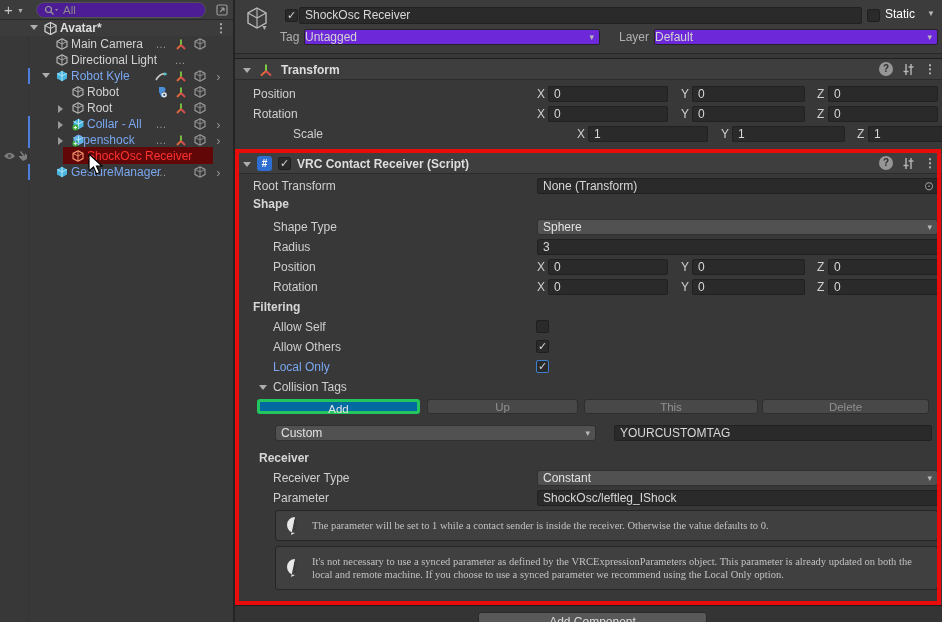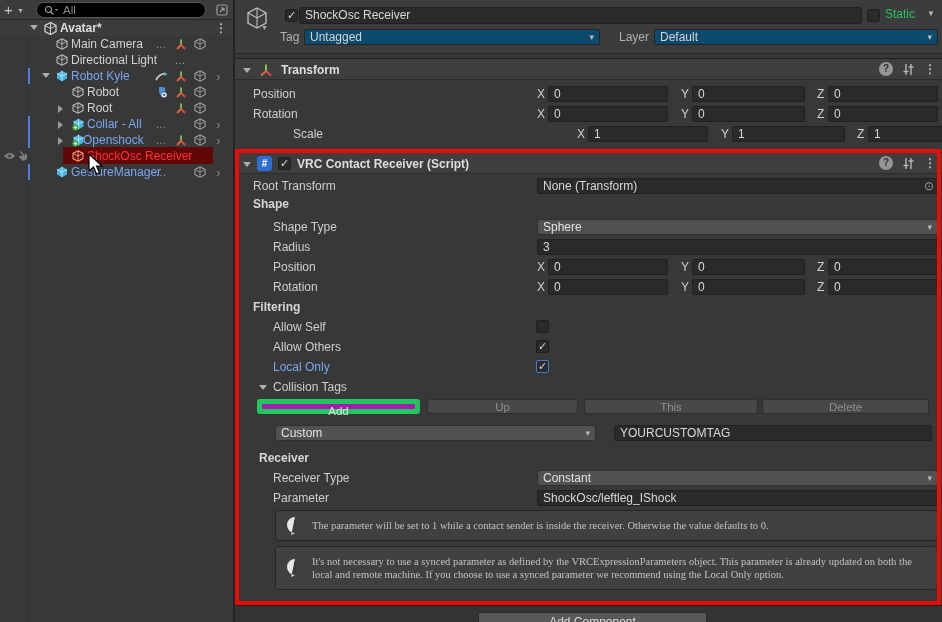--- a/index.html
+++ b/index.html
@@ -5,21 +5,21 @@
   * { margin:0; padding:0; box-sizing:border-box; }
   html,body { width:942px; height:622px; overflow:hidden; }
   body { font-family:"Liberation Sans", sans-serif; font-size:12px; color:#d2d2d2; background:#383838; position:relative; }
   #window { position:absolute; inset:0; width:942px; height:622px; background:#383838; }
 
   
   #hierarchy { position:absolute; left:0; top:0; width:233px; height:622px; background:#383838; }
   #h-toolbar { position:absolute; left:0; top:0; width:233px; height:20px; background:#3c3c3c; border-bottom:1px solid #292929; }
   #plus-btn { position:absolute; left:4px; top:0px; width:26px; height:20px; color:#c8c8c8; font-size:15px; line-height:19px; }
   #plus-btn .caret-sm { font-size:7px; color:#b0b0b0; vertical-align:2px; }
-  #h-search { position:absolute; left:36px; top:2px; width:170px; height:16px; background:#000000; border:1px solid #525252; border-radius:9px; color:#8a8a8a; line-height:14px; padding-left:26px; font-size:11.5px; }
+  #h-search { position:absolute; left:36px; top:2px; width:170px; height:16px; background:#4c1d95; border:1px solid #525252; border-radius:9px; color:#8a8a8a; line-height:14px; padding-left:26px; font-size:11.5px; }
   #h-search-icon { position:absolute; left:44px; top:5px; }
   #h-window-icon { position:absolute; right:5px; top:4px; }
   #gutter-line { position:absolute; left:28px; top:20px; bottom:0; width:1px; background:#333333; }
 
   #scene-row { position:absolute; left:0; top:20px; width:233px; height:16px; background:#3c3c3c; }
   #scene-row .tri { position:absolute; left:30px; top:5px; }
   #scene-row .s-icon { position:absolute; left:44px; top:2px; }
   #scene-row .s-label { position:absolute; left:60px; top:1px; font-weight:bold; color:#dedede; }
   #scene-row .kebab { position:absolute; right:6px; top:1px; color:#b8b8b8; font-weight:bold; }
 
@@ -52,25 +52,25 @@
   #go-header { position:absolute; left:0; top:0; width:707px; height:54px; background:#3c3c3c; border-bottom:1px solid #282828; }
   #go-cube { position:absolute; left:10px; top:6px; }
   #go-cube-caret { position:absolute; left:26px; top:24px; font-size:7px; color:#b0b0b0; }
   .checkbox { width:13px; height:13px; background:#2a2a2a; border:1px solid #1f1f1f; border-radius:2px; position:relative; }
   .checkbox.checked::after { content:"✓"; position:absolute; left:1px; top:-1px; font-size:11px; color:#d8d8d8; }
   .checkbox.blue-outline { border:1px solid #3f7fd0; }
   #go-active { position:absolute; left:50px; top:9px; }
   #go-name { position:absolute; left:64px; top:7px; width:563px; height:17px; }
   .tfield { background:#2a2a2a; border:1px solid #212121; border-radius:2px; color:#d8d8d8; line-height:15px; padding-left:5px; overflow:hidden; white-space:nowrap; }
   #static-box { position:absolute; left:632px; top:9px; }
-  #static-label { position:absolute; left:650px; top:7px; color:#22c55e; }
+  #static-label { position:absolute; left:650px; top:7px; color:#ffffff; }
   #static-caret { position:absolute; left:692px; top:9px; font-size:8px; color:#b8b8b8; }
   #tag-label { position:absolute; left:45px; top:30px; color:#b0b0b0; }
   #tag-dd { position:absolute; left:69px; top:29px; width:296px; height:16px; }
-  .darkdd { background:#0c4a6e; border:1px solid #242424; border-radius:2px; color:#d4d4d4; line-height:14px; padding-left:5px; position:relative; }
+  .darkdd { background:#6d28d9; border:1px solid #242424; border-radius:2px; color:#d4d4d4; line-height:14px; position:relative; }
   .darkdd::after, .enum::after { content:"▾"; position:absolute; right:5px; top:0px; font-size:9px; color:#b8b8b8; line-height:15px; }
   #layer-label { position:absolute; left:384px; top:30px; color:#b0b0b0; }
   #layer-dd { position:absolute; left:419px; top:29px; width:284px; height:16px; }
 
   .comp-header { position:absolute; left:0; width:707px; height:22px; background:#3e3e3e; border-top:1px solid #1f1f1f; border-bottom:1px solid #2c2c2c; }
   .comp-header .tri { position:absolute; left:8px; top:9px; }
   .comp-header .title { position:absolute; top:4px; font-weight:bold; color:#dedede; }
   .hdr-icons { position:absolute; right:6px; top:3px; display:flex; gap:9px; align-items:center; }
   .help-ic { width:14px; height:14px; border-radius:50%; background:#969696; color:#2e2e2e; font-size:10px; font-weight:bold; text-align:center; line-height:14px; }
   .kebab-ic { color:#c0c0c0; font-weight:bold; font-size:12px; }
@@ -85,21 +85,21 @@
   .fx { left:313px; width:120px; } .fy { left:457px; width:113px; } .fz { left:593px; width:110px; }
   .val-full { left:302px; width:401px; }
   .enum { background:#515151; border:1px solid #303030; border-radius:3px; color:#e2e2e2; line-height:14px; padding-left:5px; position:relative; }
   .objfield { position:relative; }
   .objfield .picker { position:absolute; right:3px; top:0px; color:#9a9a9a; font-size:12px; line-height:15px; }
   .link-ic { position:absolute; left:512px; top:7px; width:13px; height:8px; border:1px solid #9a9a9a; border-radius:4px; }
   .link-ic::after { content:""; position:absolute; left:2px; right:2px; top:2px; height:1px; background:#9a9a9a; }
   .cb-col { position:absolute; left:301px; top:3px; }
 
   .tagbtn { position:absolute; top:0; height:15px; border-radius:3px; text-align:center; font-size:11.5px; line-height:14px; }
-  .tagbtn.on  { background:#a21caf; border:5px solid #22c55e; color:#e4e4e4; }
+  .tagbtn.on  { background:#0369a1; border:3px solid #22c55e; color:#e4e4e4; }
   .tagbtn.off { background:#484848; border:1px solid #2e2e2e; color:#909090; }
 
   .infobox { position:absolute; left:40px; width:663px; background:#404040; border:1px solid #252525; border-radius:3px; color:#c2c2c2; font-size:10.5px; line-height:13px; padding:4px 8px 4px 36px;font-family:Liberation Serif, serif; }
   .info-ic { position:absolute; left:9px; top:50%; transform:translateY(-50%); }
 
   #insp-footer { position:absolute; left:0; top:605px; width:707px; height:17px; background:#343434; border-top:1px solid #1e1e1e; }
   #add-comp { position:absolute; left:243px; top:6px; width:229px; height:20px; background:#585858; border:1px solid #2a2a2a; border-radius:3px; text-align:center; color:#dcdcdc; line-height:18px; }
 
   
   #annotation-rect { position:absolute; left:235px; top:149px; width:706px; height:456px; border:4px solid #ea0b0b; z-index:60; pointer-events:none; }
@@ -292,21 +292,21 @@
         </div>
         <div class="hrow">
           <span class="bar"></span>
           <span class="tri tri-closed" style="left:58px"></span>
           <span class="icon" style="left:72px; "><svg width="13" height="13" viewBox="0 0 13 13">
               <path d="M6.5 0.8 L11.5 3.4 L11.5 8.6 L6.5 11.2 L1.5 8.6 L1.5 3.4 Z" fill="#49b5e0"></path>
               <path d="M6.5 0.8 L6.5 6 L11.5 3.4 M6.5 6 L1.5 3.4 M6.5 6 L6.5 11.2" stroke="#bfeaf8" stroke-width="0.9" fill="none"></path>
               <circle cx="3.4" cy="9.6" r="3" fill="#3cab3c"></circle>
               <path d="M3.4 8 v3.2 M1.8 9.6 h3.2" stroke="#eafbea" stroke-width="1"></path>
             </svg></span>
-          <span class="lab c-blue" style="left:83px">Openshock</span>
+          <span class="lab c-blue" style="left:74px">Openshock</span>
           <span class="badges">
             <span class="cell">
               <span class="ellipsis-badge">…</span>
             </span>
             <span class="cell">
               <svg width="12" height="13" viewBox="0 0 12 13">
                 <line x1="6" y1="7" x2="6" y2="1.5" stroke="#7ecb3f" stroke-width="1.8"></line>
                 <line x1="6" y1="7" x2="2" y2="11" stroke="#e2683c" stroke-width="1.8"></line>
                 <line x1="6" y1="7" x2="10" y2="11" stroke="#d94f4f" stroke-width="1.8"></line>
               </svg>

